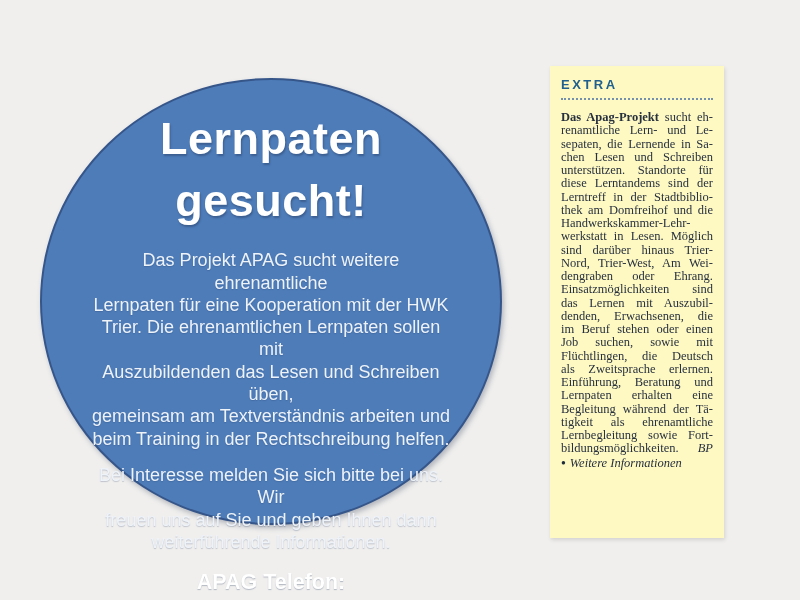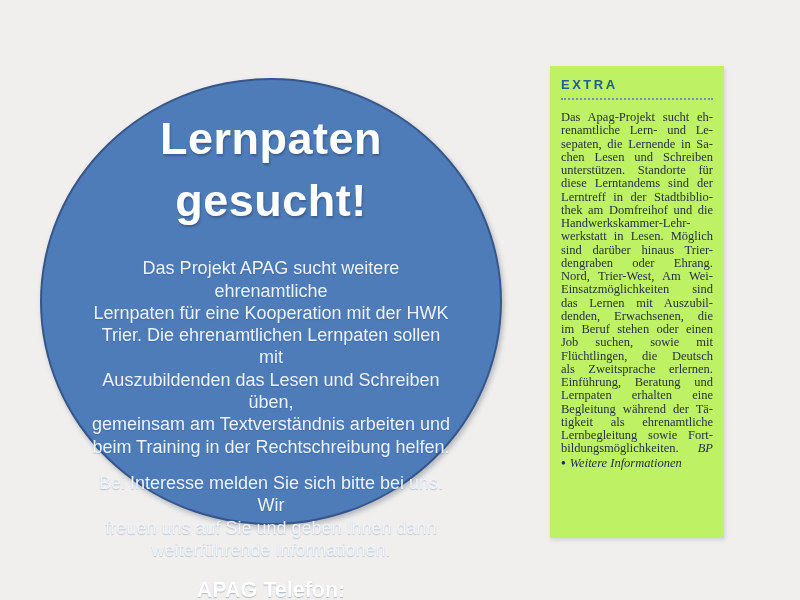--- a/index.html
+++ b/index.html
@@ -42,41 +42,41 @@
     line-height: 1.38;
     white-space: pre-line;
     letter-spacing: 0.5px;
     text-shadow: 1px 2px 2px rgba(40, 60, 95, 0.45);
   }
   .bubble-p {
     font-size: 18px;
     line-height: 1.24;
     white-space: pre-line;
     color: #eef3fa;
-    margin-top: 25px;
+    margin-top: 17px;
     text-shadow: 0 1px 1px rgba(40, 60, 95, 0.25);
   }
   .bubble-p.second { margin-top: 14px; }
   .bubble-phone {
     margin-top: 16px;
     font-size: 21.5px;
     font-weight: bold;
     line-height: 1.25;
     text-shadow: 0 1px 1px rgba(40, 60, 95, 0.3);
   }
 
   
   .clipping {
     position: absolute;
     left: 550px;
     top: 66px;
     width: 174px;
     height: 472px;
     box-sizing: border-box;
-    background: #bef264;
+    background: #fef9c3;
     box-shadow: 1px 2px 4px rgba(0, 0, 0, 0.12);
     padding: 11px 11px 8px 11px;
     font-family: "Liberation Serif", serif;
     color: #27303d;
   }
   .clip-header {
     font-family: "Liberation Sans", sans-serif;
     font-size: 13px;
     font-weight: bold;
     letter-spacing: 2.5px;
@@ -88,21 +88,21 @@
     margin: 6px 0 11px 0;
   }
   .clip-body {
     font-size: 12.5px;
     line-height: 13.25px;
   }
   .jline {
     text-align: justify;
     text-align-last: justify;
   }
-  .lead-bold { font-weight: normal; }
+  .lead-bold { font-weight: bold; }
   .byline { font-style: italic; }
   .clip-footer {
     font-style: italic;
     font-size: 12.5px;
     line-height: 13.8px;
   }
   .bullet-icon {
     font-style: normal;
     font-size: 8px;
     vertical-align: 1.5px;
@@ -144,22 +144,22 @@
           <div class="jline">renamtliche Lern- und Le-</div>
           <div class="jline">sepaten, die Lernende in Sa-</div>
           <div class="jline">chen Lesen und Schreiben</div>
           <div class="jline">unterstützen. Standorte für</div>
           <div class="jline">diese Lerntandems sind der</div>
           <div class="jline">Lerntreff in der Stadtbiblio-</div>
           <div class="jline">thek am Domfreihof und die</div>
           <div class="jline">Handwerkskammer-Lehr-</div>
           <div class="jline">werkstatt in Lesen. Möglich</div>
           <div class="jline">sind darüber hinaus Trier-</div>
+          <div class="jline">Nord, Trier-West, Am Wei-</div>
           <div class="jline">dengraben oder Ehrang.</div>
-          <div class="jline">Nord, Trier-West, Am Wei-</div>
           <div class="jline">Einsatzmöglichkeiten sind</div>
           <div class="jline">das Lernen mit Auszubil-</div>
           <div class="jline">denden, Erwachsenen, die</div>
           <div class="jline">im Beruf stehen oder einen</div>
           <div class="jline">Job suchen, sowie mit</div>
           <div class="jline">Flüchtlingen, die Deutsch</div>
           <div class="jline">als Zweitsprache erlernen.</div>
           <div class="jline">Einführung, Beratung und</div>
           <div class="jline">Lernpaten erhalten eine</div>
           <div class="jline">Begleitung während der Tä-</div>

